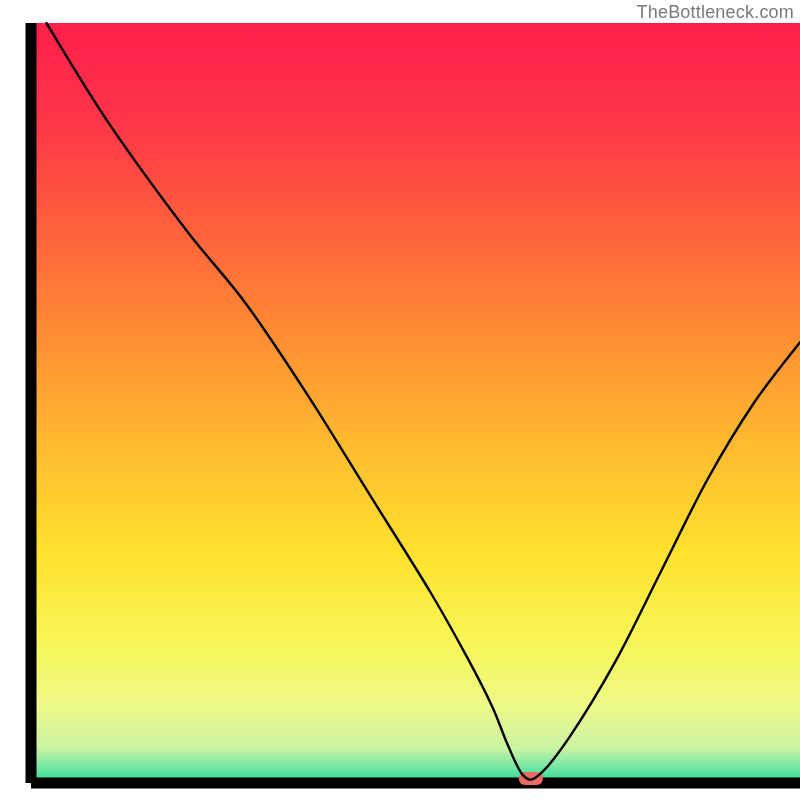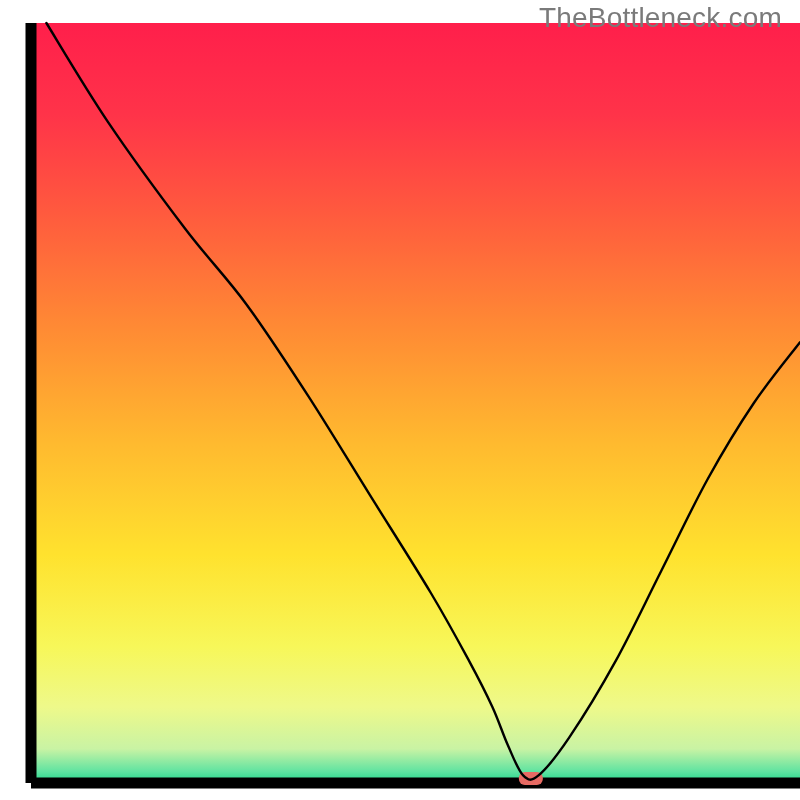--- a/index.html
+++ b/index.html
@@ -11,22 +11,22 @@
     font-family: Arial, Helvetica, sans-serif;
   }
   .chart-wrap {
     position: relative;
     width: 800px;
     height: 800px;
   }
   .watermark {
     position: absolute;
     top: 2px;
-    right: 18px;
-    font-size: 28px;
+    right: 6px;
+    font-size: 18px;
     color: #7a7a7a;
     font-weight: 500;
     letter-spacing: 0.2px;
     z-index: 20;
   }
   svg.plot {
     position: absolute;
     top: 0;
     left: 0;
     width: 800px;

